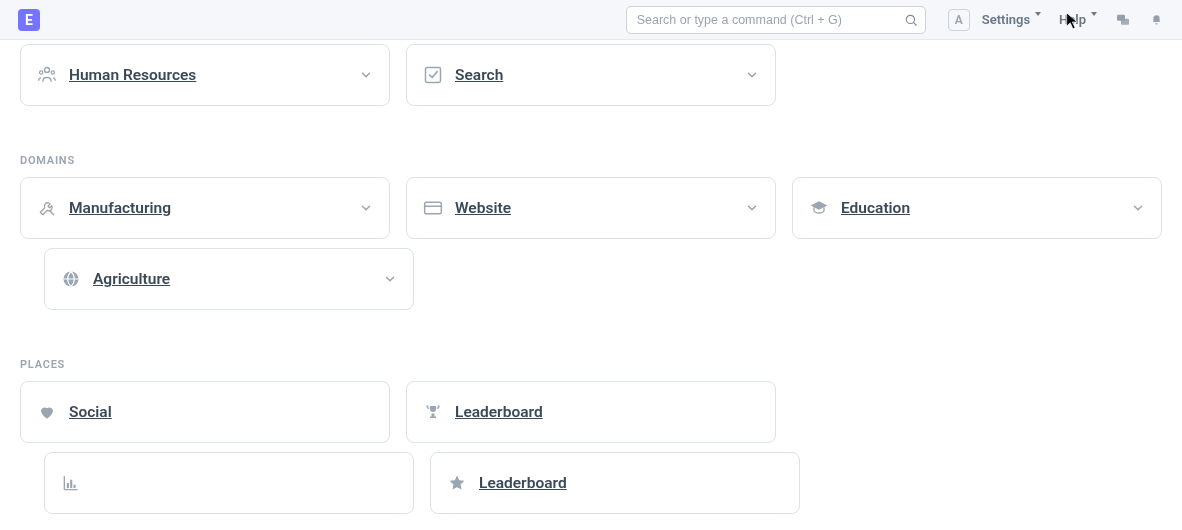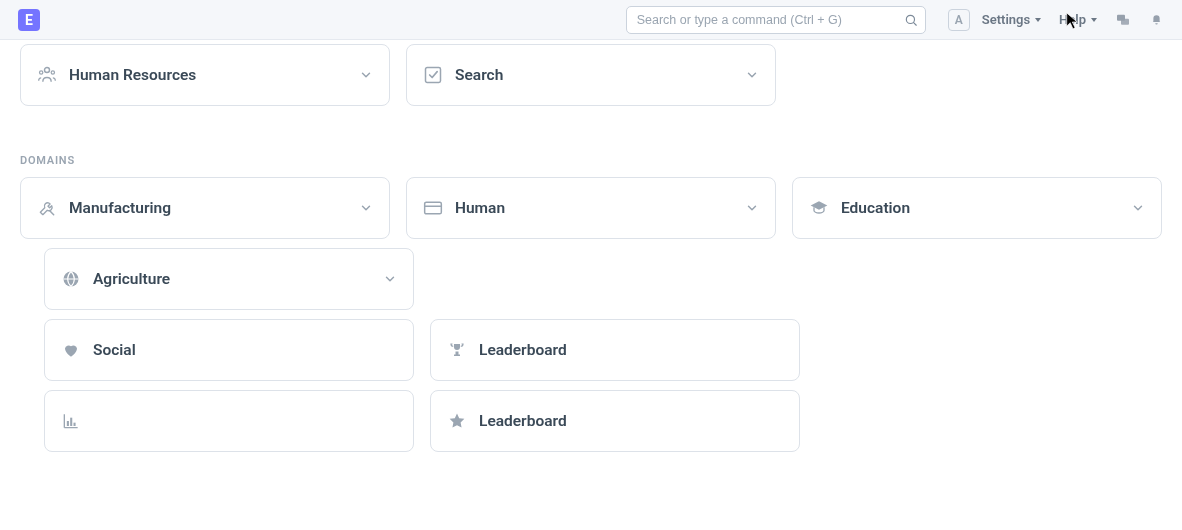--- a/index.html
+++ b/index.html
@@ -55,21 +55,21 @@
   .user-badge {
     width: 22px; height: 22px;
     border: 1px solid #cbd3dd;
     border-radius: 4px;
     display: flex; align-items: center; justify-content: center;
     font-size: 12px; font-weight: 600;
     color: #9aa5b1;
     margin-right: 12px;
   }
   .nav-link {
-    display: flex; align-items: center;
+    display: flex; align-items: flex-start;
     color: #6b7785;
     font-size: 13px;
     font-weight: 600;
     margin-right: 18px;
     cursor: pointer;
   }
   .nav-link .caret { margin-left: 5px; }
   .nav-icon { color: #96a0ac; margin-right: 18px; cursor: pointer; display:flex; align-items:center; }
   .nav-icon:last-child { margin-right: 0; }
   .caret {
@@ -115,21 +115,21 @@
     color: #9ba6b2;
     flex: 0 0 auto;
     display: flex; align-items: center; justify-content: center;
   }
   .card .card-label {
     flex: 1 1 auto;
     font-size: 15.5px;
     font-weight: 600;
     color: #3a4957;
     margin-left: 12px;
-    white-space: nowrap; overflow: hidden; text-overflow: ellipsis;
+    white-space: nowrap; overflow: hidden; text-overflow: ellipsis; text-decoration: underline;
   }
   .card .card-chevron {
     width: 14px; height: 14px;
     color: #9aa5b1;
     flex: 0 0 auto;
   }
   svg { display: block; }
   
   .cursor {
     position: fixed;
@@ -286,21 +286,21 @@
             <use href="#ic-chevron-down"></use>
           </svg>
         </span>
     </div>
     <div class="card">
       <span class="card-icon">
           <svg width="20" height="20">
             <use href="#ic-credit-card"></use>
           </svg>
         </span>
-      <span class="card-label">Human</span>
+      <span class="card-label">Website</span>
       <span class="card-chevron">
           <svg width="14" height="14">
             <use href="#ic-chevron-down"></use>
           </svg>
         </span>
     </div>
     <div class="card">
       <span class="card-icon">
           <svg width="20" height="20">
             <use href="#ic-grad-cap"></use>
@@ -323,20 +323,21 @@
         </span>
       <span class="card-label">Agriculture</span>
       <span class="card-chevron">
           <svg width="14" height="14">
             <use href="#ic-chevron-down"></use>
           </svg>
         </span>
     </div>
   </div>
 
+  <div class="section-label">PLACES</div>
   <div class="cards-row">
     <div class="card">
       <span class="card-icon">
           <svg width="18" height="18">
             <use href="#ic-heart"></use>
           </svg>
         </span>
       <span class="card-label">Social</span>
     </div>
     <div class="card">

